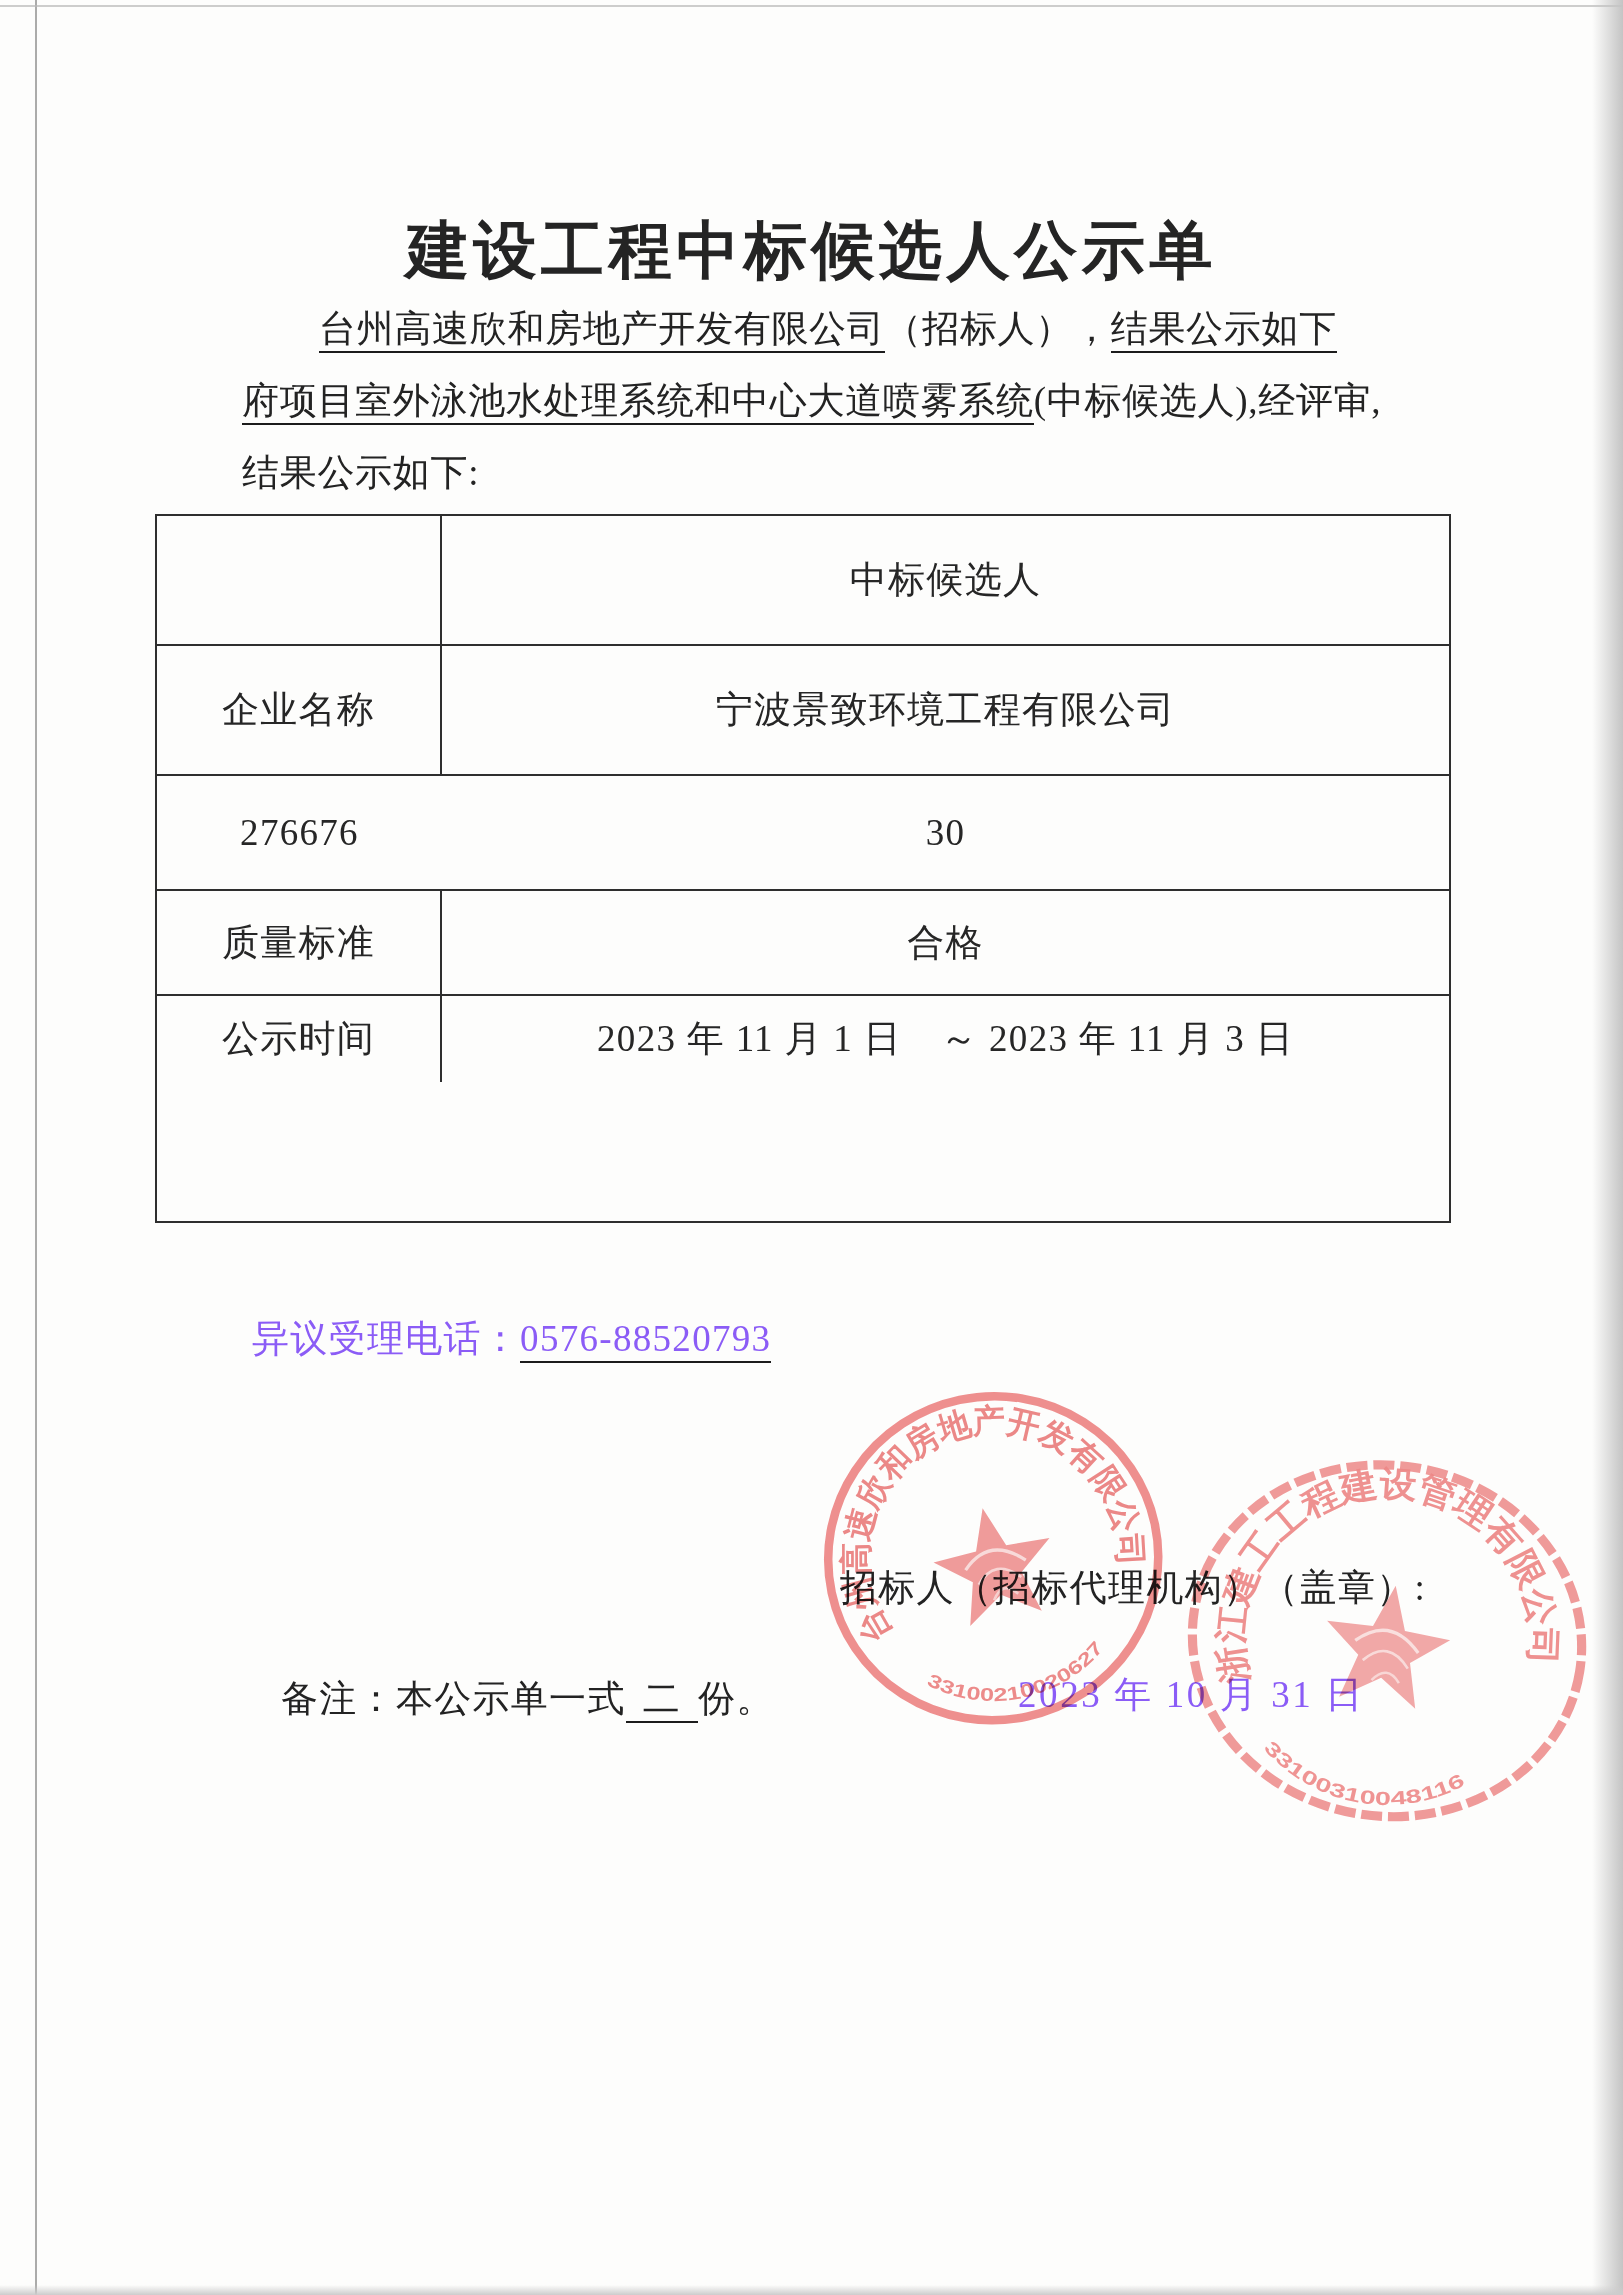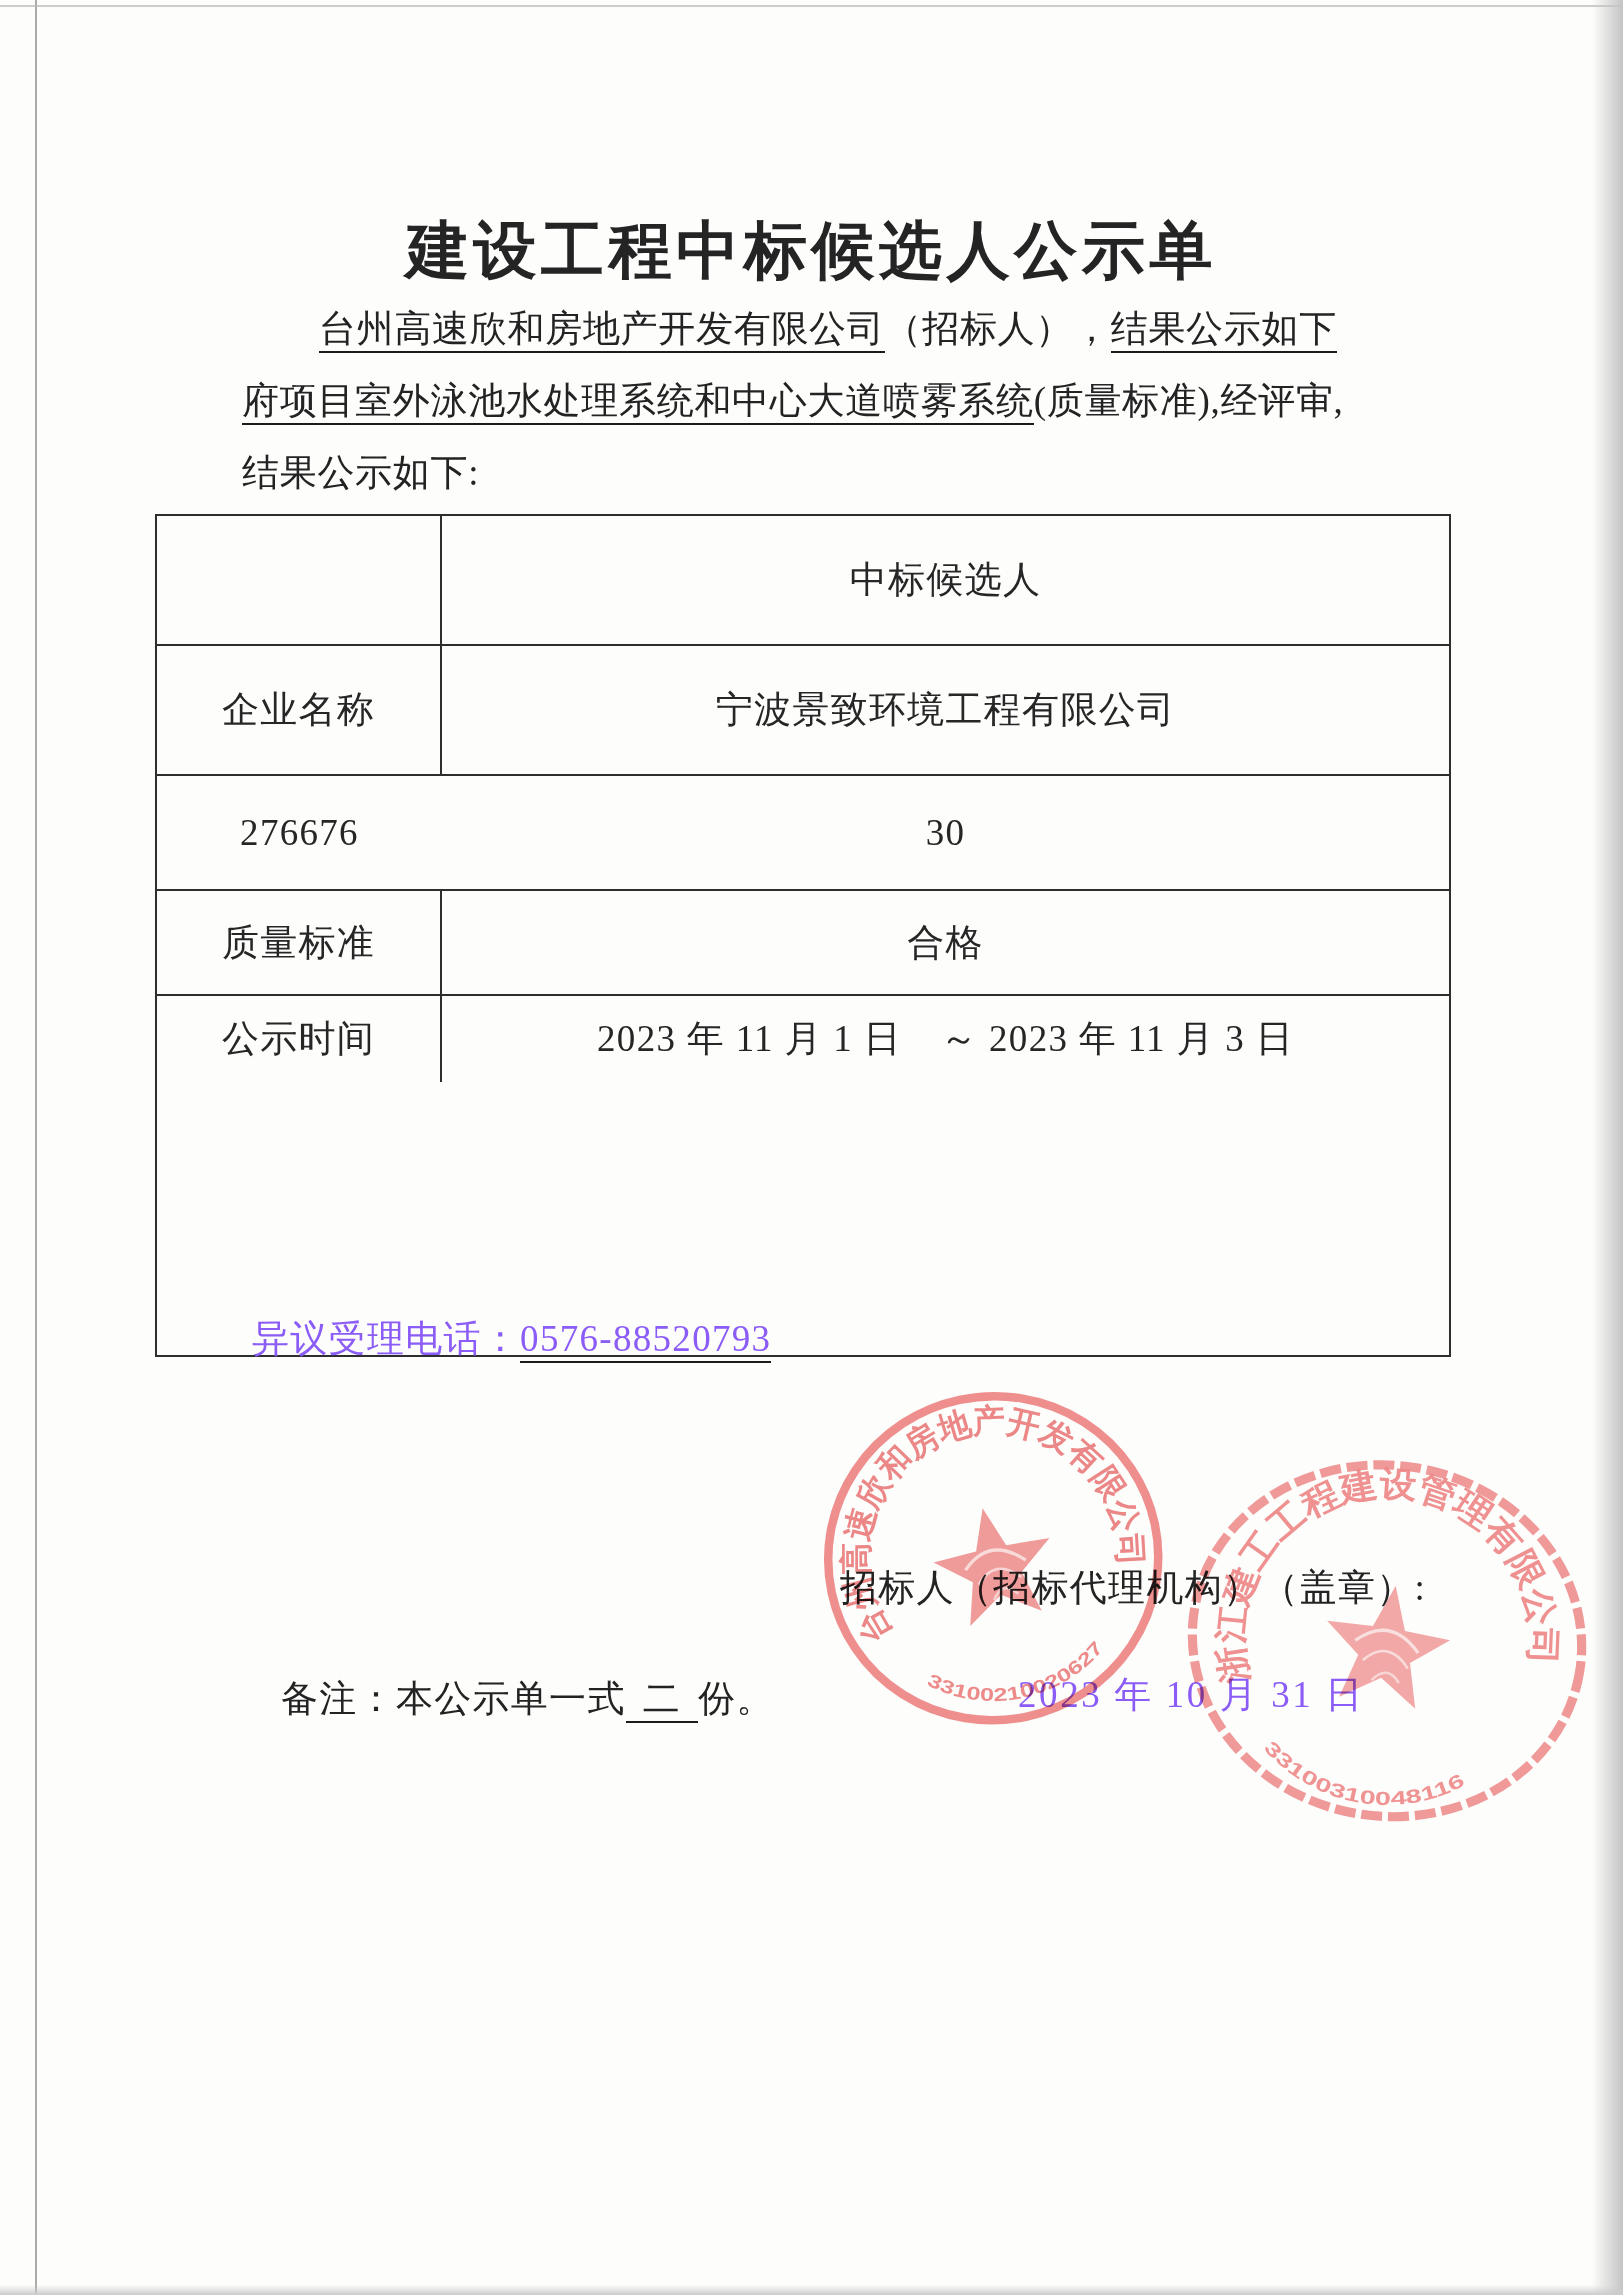--- a/index.html
+++ b/index.html
@@ -27,21 +27,21 @@
   }
   .intro{
     position:absolute;left:242px;top:293px;width:1172px;
     font-size:37px;line-height:72px;color:#232323;letter-spacing:0.7px;
   }
   .intro .line{white-space:nowrap;}
   .intro .indent{display:inline-block;width:77px;}
   .u{border-bottom:2.6px solid #1c1c1c;padding-bottom:2px;}
 
   .doc-table{
-    position:absolute;left:155px;top:514px;width:1296px;height:843px;
+    position:absolute;left:155px;top:514px;width:1296px;height:709px;
     border:2.6px solid #2e2e2e;box-sizing:border-box;
     display:grid;grid-template-columns:285px 1fr;
     grid-template-rows:130px 130px 115px 105px 86px auto;
     font-size:37px;color:#262626;
   }
   .cell{
     border-right:2px solid #2e2e2e;border-bottom:2px solid #2e2e2e;
     display:flex;align-items:center;justify-content:center;
     text-align:center;letter-spacing:1.3px;
   }
@@ -79,21 +79,21 @@
 
   <div class="edge-left"></div>
   <div class="edge-top"></div>
   <div class="edge-right"></div>
   <div class="edge-bottom"></div>
 
   <div class="doc-title">建设工程中标候选人公示单</div>
 
   <div class="intro">
     <div class="line"><span class="indent"></span><span class="u">台州高速欣和房地产开发有限公司</span><span>（招标人），</span><span class="u">结果公示如下</span></div>
-    <div class="line"><span class="u">府项目室外泳池水处理系统和中心大道喷雾系统</span><span>(质量标准),经评审,</span></div>
+    <div class="line"><span class="u">府项目室外泳池水处理系统和中心大道喷雾系统</span><span>(中标候选人),经评审,</span></div>
     <div class="line">结果公示如下:</div>
   </div>
 
   <div class="doc-table">
     <div class="cell"></div>
     <div class="cell val">中标候选人</div>
 
     <div class="cell">企业名称</div>
     <div class="cell val">宁波景致环境工程有限公司</div>
 

